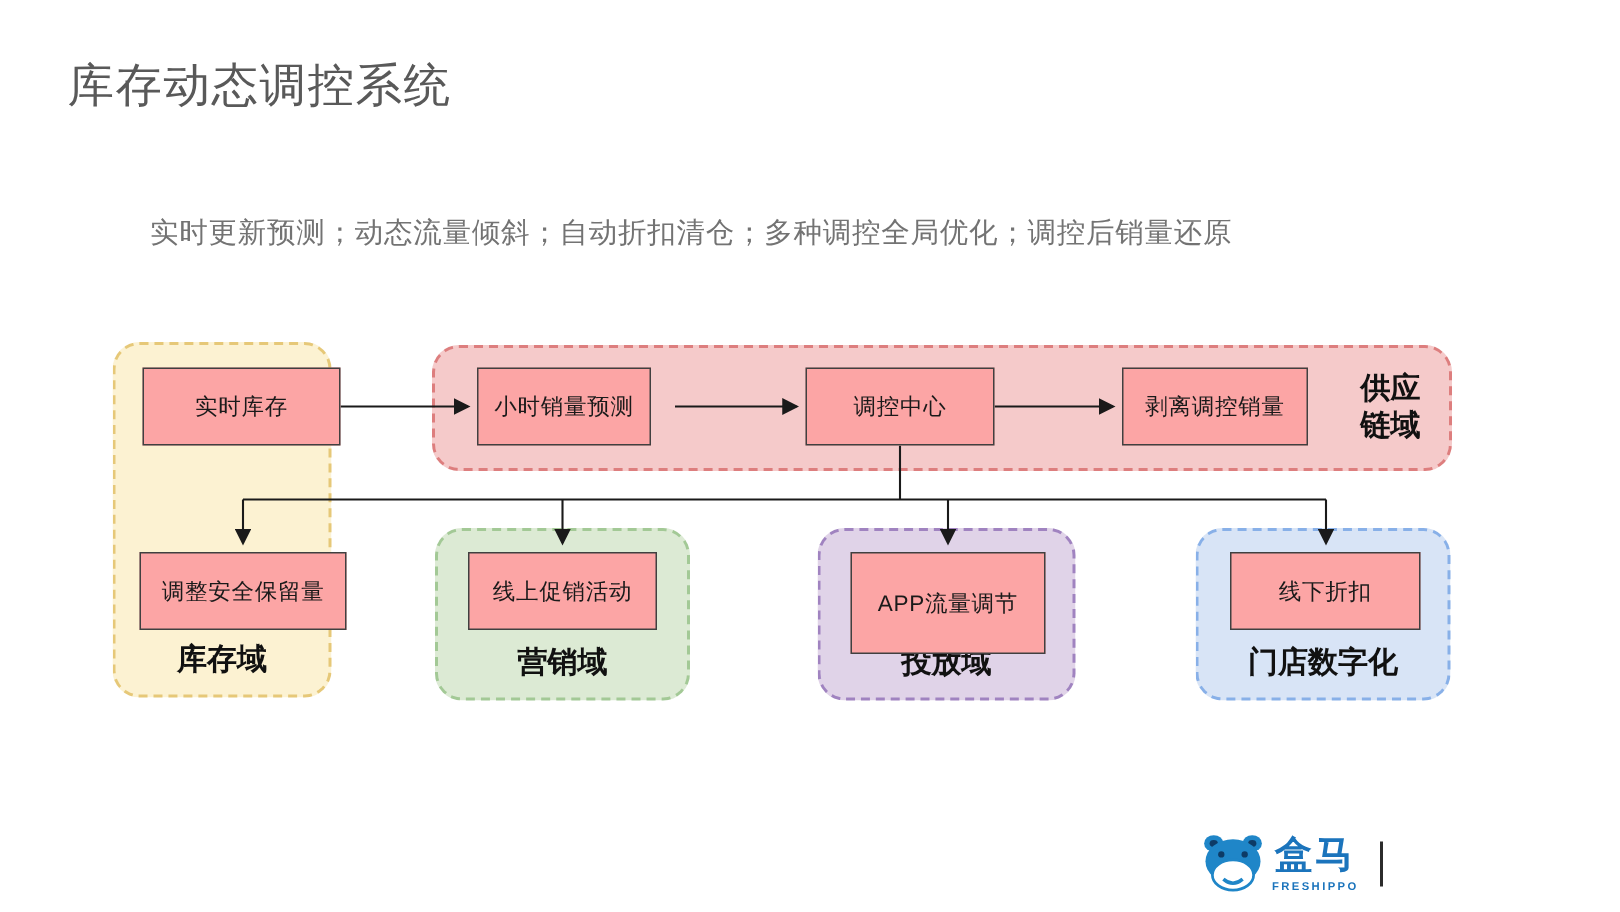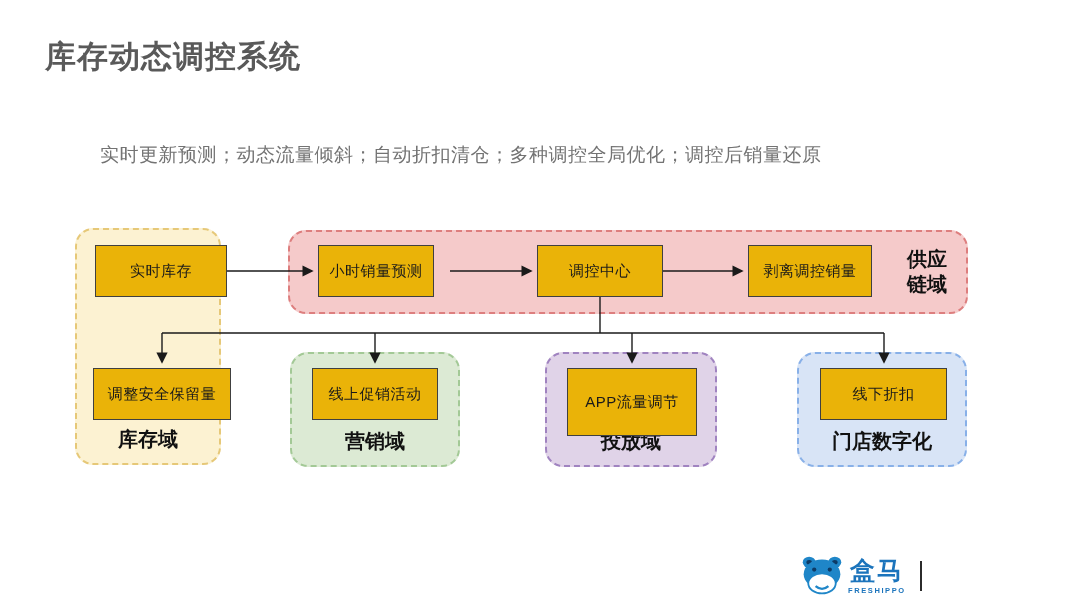--- a/index.html
+++ b/index.html
@@ -1,27 +1,27 @@
 <!DOCTYPE html>
 <html><head>
 <meta charset="utf-8">
 <style>
   * { margin:0; padding:0; box-sizing:border-box; }
   html,body { background:#fff; }
   body { font-family:"Liberation Sans","DejaVu Sans",sans-serif; }
   .slide { position:relative; width:1080px; height:608px; background:#ffffff; overflow:hidden; }
 
-  .title { position:absolute; left:45px; top:36px; font-size:31px; font-weight:700; color:#595959; letter-spacing:1px; }
+  .title { position:absolute; left:45px; top:36px; font-size:31px; font-weight:400; color:#595959; letter-spacing:1px; }
   .subtitle { position:absolute; left:100px; top:142px; font-size:19px; color:#737373; letter-spacing:0.5px; }
 
   .domain { position:absolute; border-radius:18px; border:2px dashed transparent; }
   .domain-label { position:absolute; left:0; right:0; bottom:10px; text-align:center; font-size:20px; font-weight:bold; color:#111; }
   .domain-label-side { position:absolute; right:18px; top:50%; transform:translateY(-50%); width:2.1em; font-size:20px; font-weight:bold; color:#111; line-height:1.25; word-break:break-all; text-align:center; }
 
-  .node { position:absolute; background:#eab308; border:1.5px solid #404040; display:flex; align-items:center; justify-content:center; font-size:15px; color:#1a1a1a; letter-spacing:0.5px; }
+  .node { position:absolute; background:#fca5a5; border:1.5px solid #404040; display:flex; align-items:center; justify-content:center; font-size:15px; color:#1a1a1a; letter-spacing:0.5px; }
 
   .arrows { position:absolute; left:0; top:0; width:1080px; height:608px; pointer-events:none; }
 
   .footer { position:absolute; left:800px; top:548px; width:260px; height:56px; display:flex; align-items:center; }
   .hema { display:flex; align-items:center; }
   .hema-text { display:flex; flex-direction:column; align-items:center; margin-left:4px; }
   .hema-name { font-size:25px; font-weight:bold; color:#1b74bc; letter-spacing:2px; line-height:1; }
   .hema-sub { font-size:7.5px; font-weight:bold; color:#1b74bc; letter-spacing:1.6px; margin-top:3px; }
   .logo-divider { width:2.5px; height:30px; background:#2b2b2b; margin:0 12px 0 14px; }
   .datafun { display:flex; align-items:center; }

